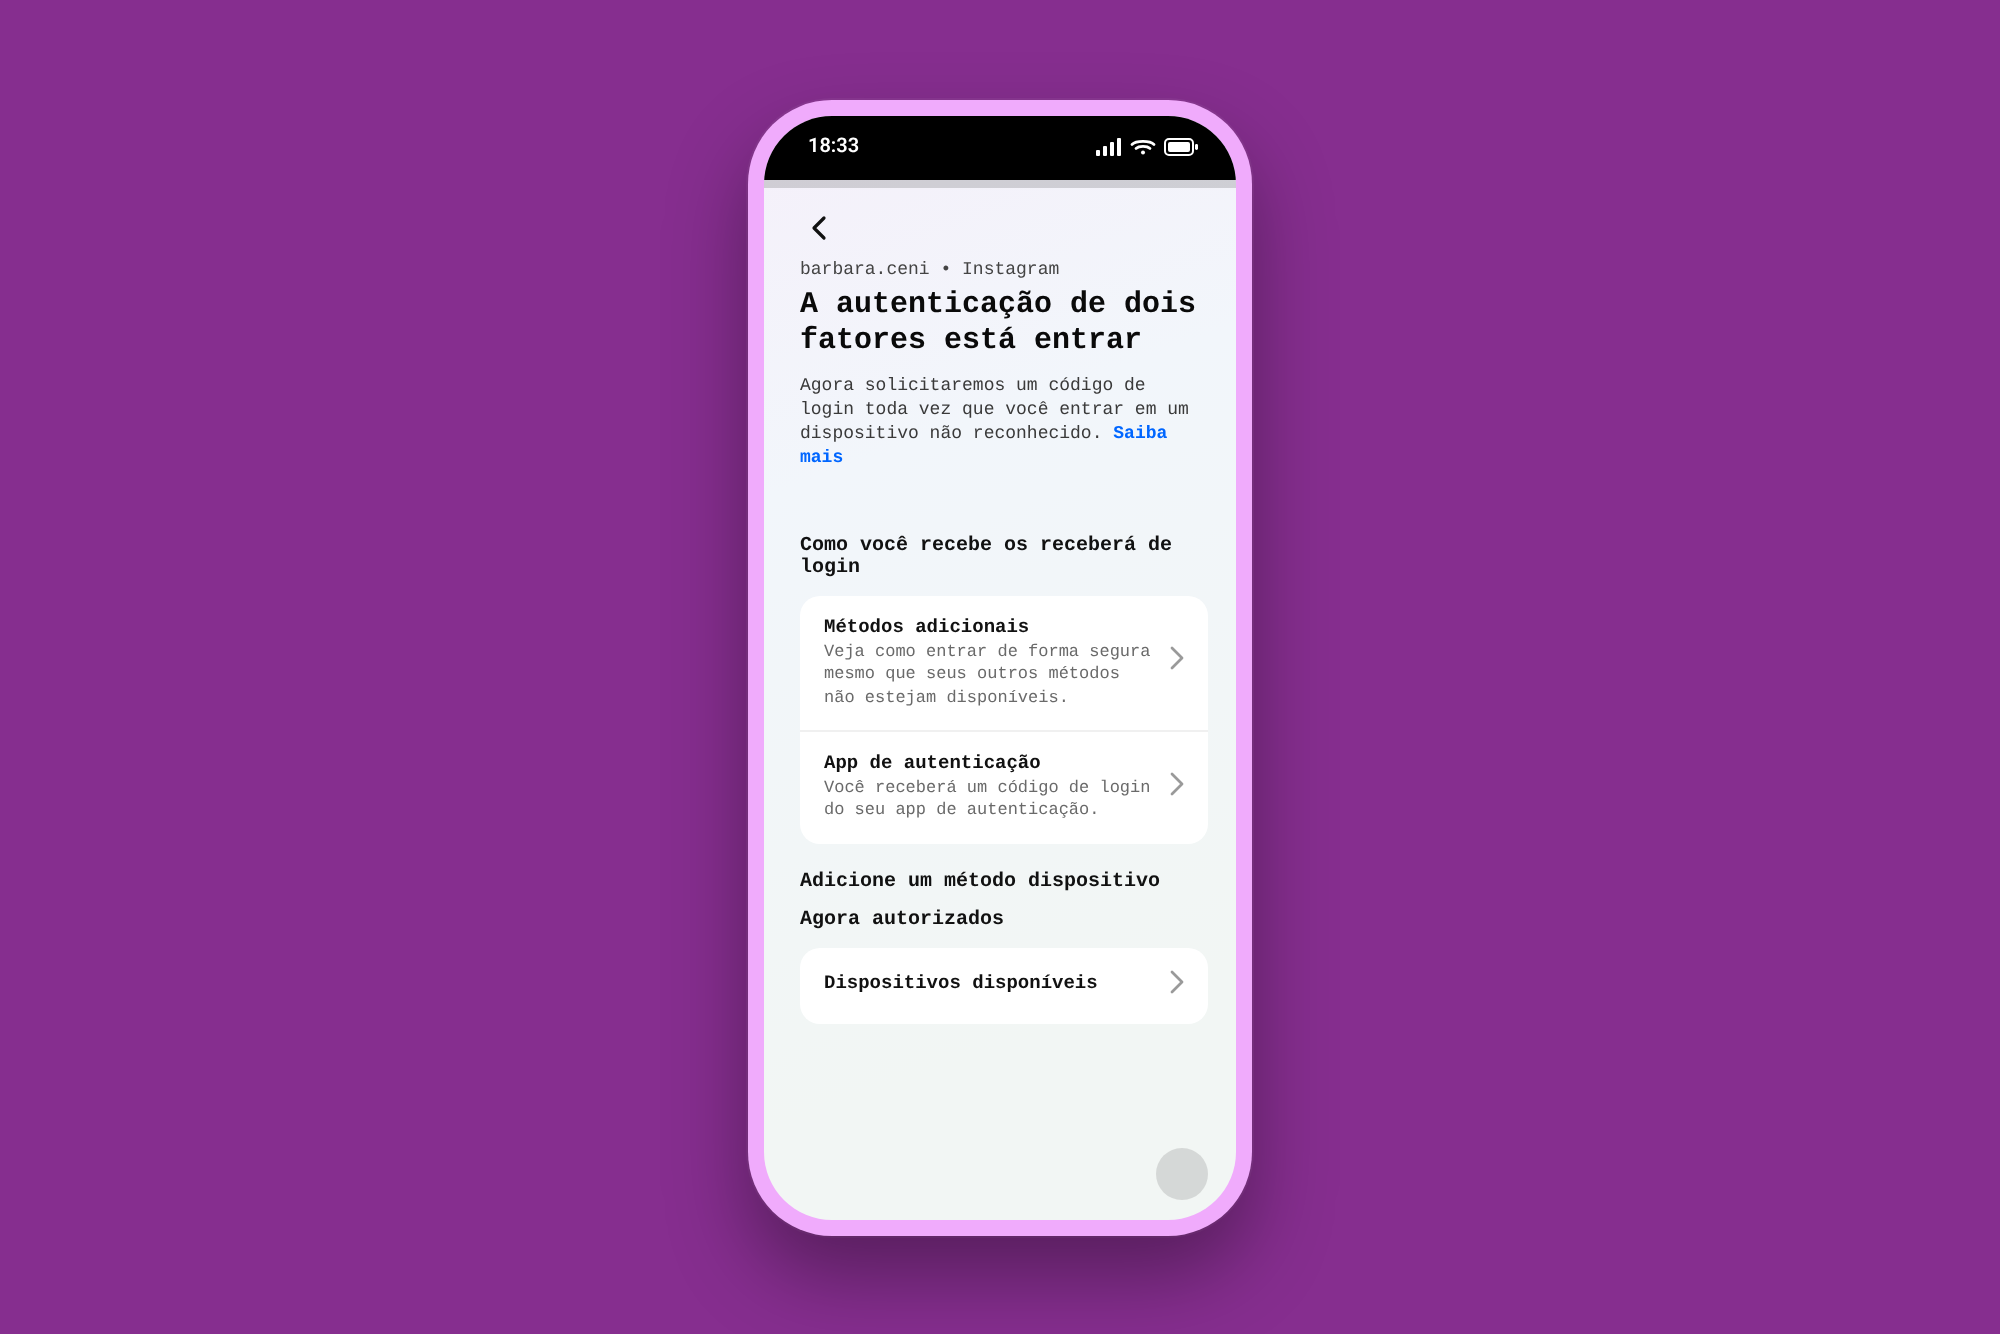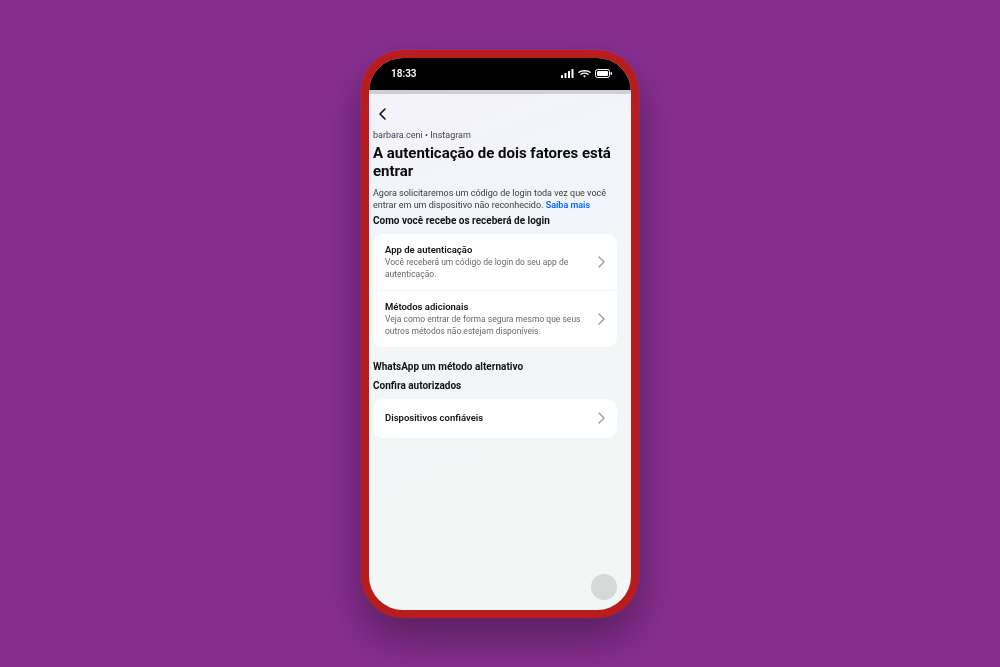--- a/index.html
+++ b/index.html
@@ -6,23 +6,23 @@
   body {
     width: 1000px;
     height: 667px;
     background: #862e8f;
     display: flex;
     align-items: center;
     justify-content: center;
     font-family: -apple-system, BlinkMacSystemFont, "Segoe UI", Roboto, Helvetica, Arial, sans-serif;
   }
   .phone {
-    width: 278px;
+    width: 252px;
     height: 568px;
-    background: #b91c1c;
+    background: #f0abfc;
     border-radius: 42px;
     padding: 8px;
     box-shadow: 0 20px 40px rgba(0,0,0,0.35), 0 0 0 1px rgba(255,255,255,0.05);
     position: relative;
   }
   .screen {
     width: 100%;
     height: 100%;
     background: linear-gradient(160deg, #f5f0fa 0%, #f2f6fb 30%, #f2f6f4 80%);
     border-radius: 34px;
@@ -50,24 +50,25 @@
     z-index: 5;
   }
   .status-icons { display: flex; align-items: center; gap: 4px; }
   .signal, .wifi, .battery { display: inline-block; }
   .signal svg, .wifi svg, .battery svg { display: block; }
   .topbar {
     height: 4px;
     background: rgba(0,0,0,0.15);
   }
   .content {
-    padding: 10px 14px 14px 4px;
+    padding: 10px 14px 14px 18px;
     height: calc(100% - 36px);
     overflow: hidden;
     position: relative;
+    font-family: Liberation Mono, monospace;
   }
   .back {
     width: 20px; height: 20px;
     display: flex; align-items: center; justify-content: center;
     margin-bottom: 6px;
     color: #111;
   }
   .account-line {
     font-size: 9px;
     color: #444;
@@ -77,21 +78,21 @@
     font-size: 15px;
     font-weight: 700;
     line-height: 1.25;
     color: #0a0a0a;
     margin-bottom: 6px;
   }
   .desc {
     font-size: 9px;
     line-height: 1.35;
     color: #3a3a3a;
-    margin-bottom: 4px;
+    margin-bottom: 32px;
   }
   .desc .link { color: #0066ff; font-weight: 600; }
   .section-title {
     font-size: 10px;
     font-weight: 700;
     color: #111;
     margin-bottom: 8px;
   }
   .card {
     background: #fff;
@@ -182,55 +183,55 @@
       <h1 class="title">A autenticação de dois fatores está entrar</h1>
 
       <p class="desc">
         <span>Agora solicitaremos um código de login toda vez que você entrar em um dispositivo não reconhecido. </span><a class="link">Saiba mais</a>
       </p>
 
       <div class="section-title">Como você recebe os receberá de login</div>
       <div class="card">
         <div class="row">
           <div class="row-main">
+            <div class="row-title">Métodos adicionais</div>
+            <div class="row-sub">Veja como entrar de forma segura mesmo que seus outros métodos não estejam disponíveis.</div>
+          </div>
+          <span class="chev">
+            <svg width="8" height="12" viewBox="0 0 8 12">
+                <path d="M2 1 L7 6 L2 11" fill="none" stroke="#9a9a9a" stroke-width="1.4" stroke-linecap="round" stroke-linejoin="round"></path>
+              </svg>
+          </span>
+        </div>
+        <div class="row">
+          <div class="row-main">
             <div class="row-title">App de autenticação</div>
             <div class="row-sub">Você receberá um código de login do seu app de autenticação.</div>
           </div>
           <span class="chev">
             <svg width="8" height="12" viewBox="0 0 8 12">
                 <path d="M2 1 L7 6 L2 11" fill="none" stroke="#9a9a9a" stroke-width="1.4" stroke-linecap="round" stroke-linejoin="round"></path>
               </svg>
           </span>
         </div>
+      </div>
+
+      <div class="section-title">Adicione um método dispositivo</div>
+
+      <div class="section-title">Agora autorizados</div>
+      <div class="card">
         <div class="row">
           <div class="row-main">
-            <div class="row-title">Métodos adicionais</div>
-            <div class="row-sub">Veja como entrar de forma segura mesmo que seus outros métodos não estejam disponíveis.</div>
+            <div class="row-title">Dispositivos disponíveis</div>
           </div>
           <span class="chev">
             <svg width="8" height="12" viewBox="0 0 8 12">
                 <path d="M2 1 L7 6 L2 11" fill="none" stroke="#9a9a9a" stroke-width="1.4" stroke-linecap="round" stroke-linejoin="round"></path>
               </svg>
           </span>
         </div>
       </div>
 
-      <div class="section-title">WhatsApp um método alternativo</div>
-
-      <div class="section-title">Confira autorizados</div>
-      <div class="card">
-        <div class="row">
-          <div class="row-main">
-            <div class="row-title">Dispositivos confiáveis</div>
-          </div>
-          <span class="chev">
-            <svg width="8" height="12" viewBox="0 0 8 12">
-                <path d="M2 1 L7 6 L2 11" fill="none" stroke="#9a9a9a" stroke-width="1.4" stroke-linecap="round" stroke-linejoin="round"></path>
-              </svg>
-          </span>
-        </div>
-      </div>
-
       <div class="home-indicator-circle"></div>
     </div>
 
   </div>
 </div>
 
 </body></html>

